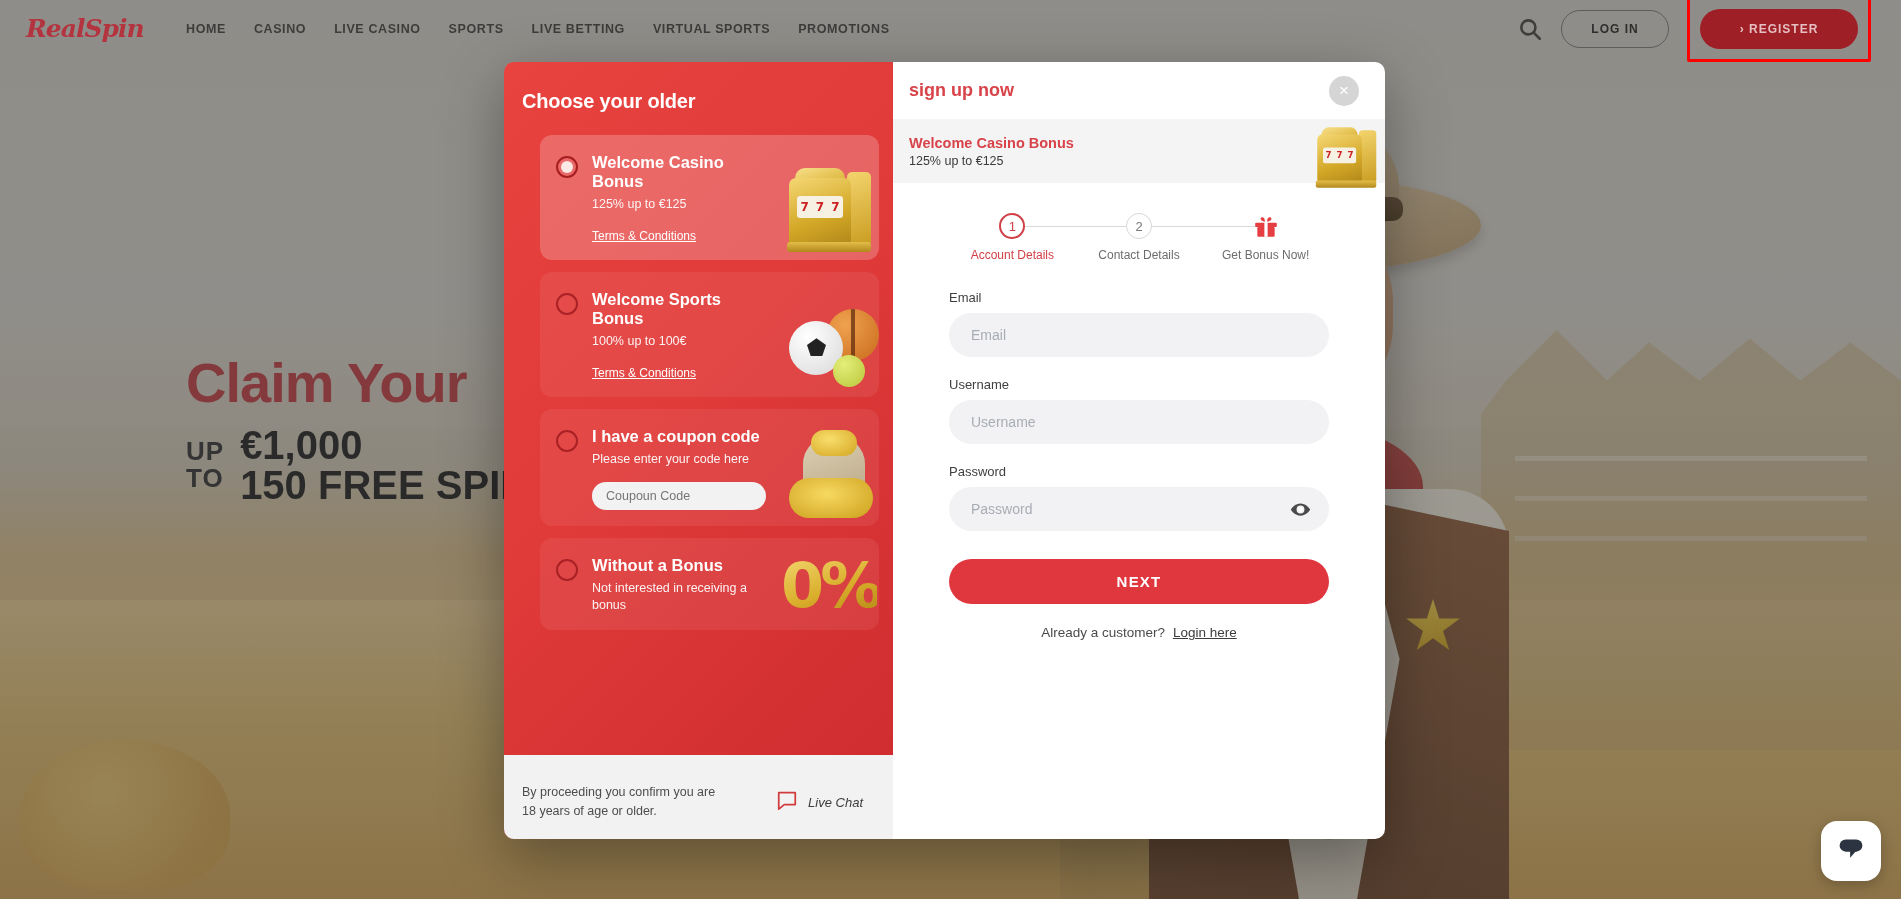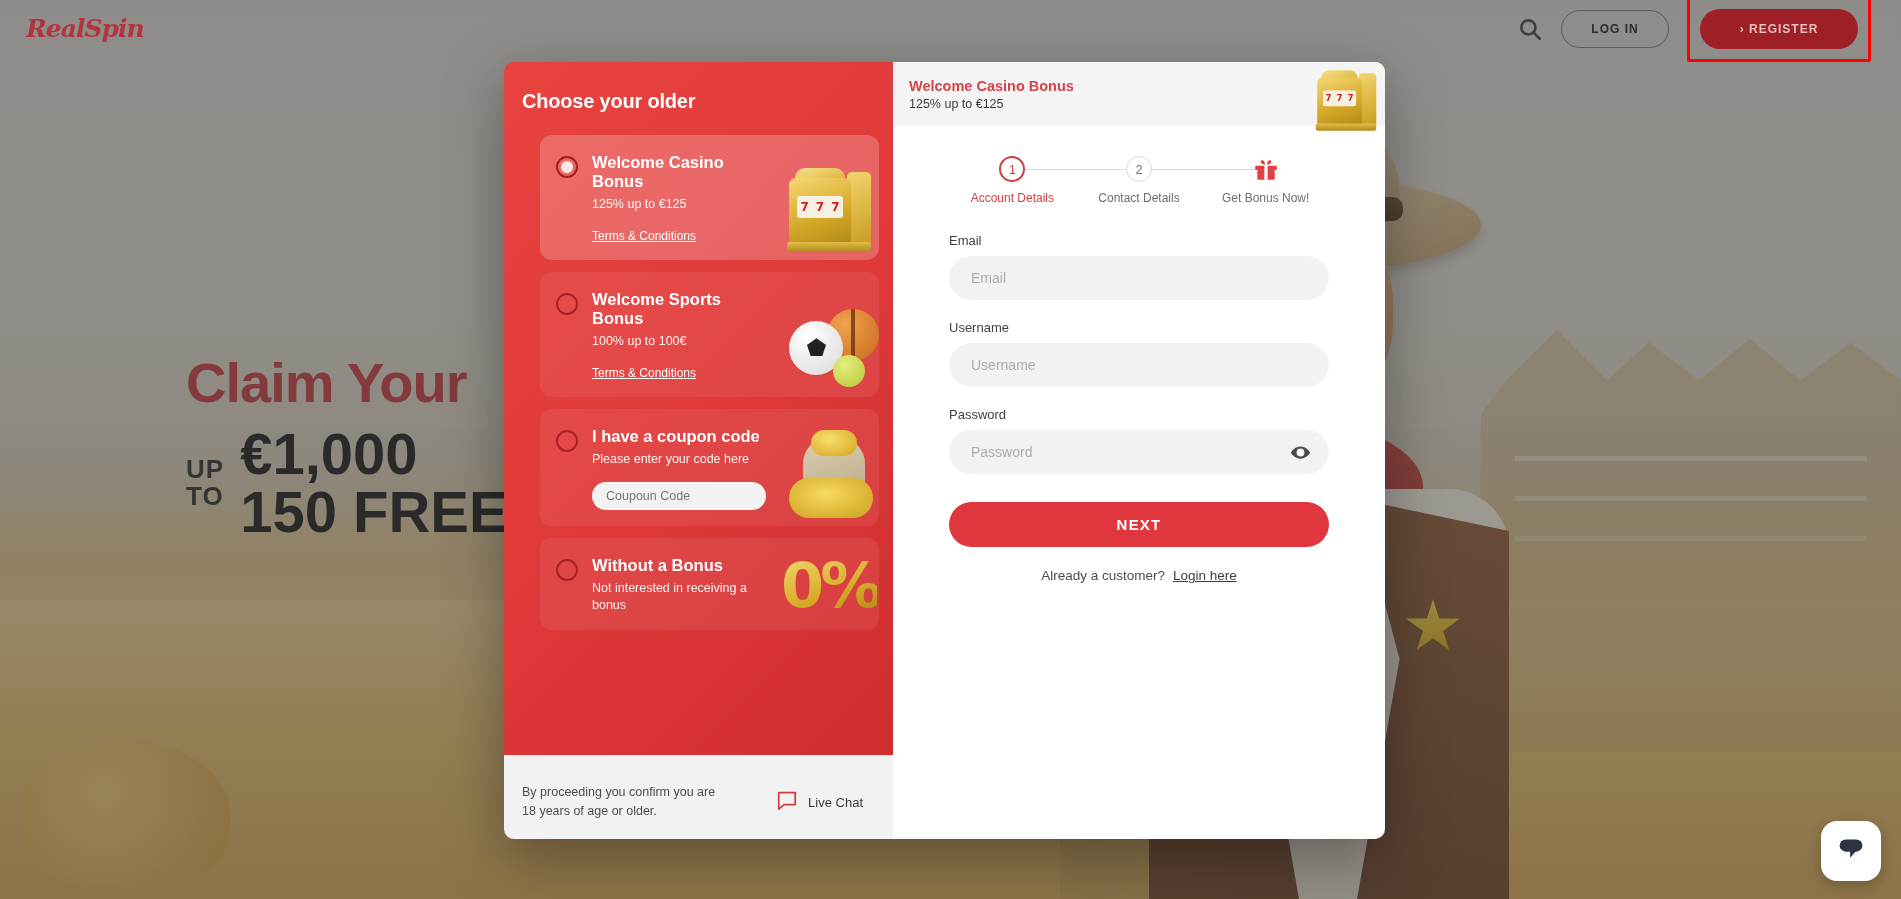--- a/index.html
+++ b/index.html
@@ -111,21 +111,21 @@
     clip-path: polygon(50% 0%,61% 35%,98% 35%,68% 57%,79% 91%,50% 70%,21% 91%,32% 57%,2% 35%,39% 35%);
   }
   .cb-btn { width: 16px; height: 16px; border-radius: 50%; background:#c3b9a4; left: 290px; }
   #cb-b1 { top: 560px; } #cb-b2 { top: 625px; } #cb-b3 { top: 690px; } #cb-b4 { top: 755px; }
 
   
   #hero { position: absolute; left: 186px; top: 350px; width: 430px; }
   #hero-line1 { font-size: 56px; font-weight: 700; color: #c0393f; letter-spacing: -1px; white-space: nowrap; }
   #hero-amount { display: flex; align-items: center; gap: 16px; margin-top: 10px; }
   #hero-upto { font-size: 26px; font-weight: 600; color: #2e2e2e; line-height: 1.05; letter-spacing: 1px; }
-  #hero-values { font-size: 58px; font-weight: 800; color: #1d1d1d; line-height: 1.0; white-space: nowrap; }
+  #hero-values { font-size: 40px; font-weight: 800; color: #1d1d1d; line-height: 1.0; white-space: nowrap; }
   #hero-values .second { display:block; }
   #claim-now {
     margin-top: 42px; width: 268px; height: 56px; border: none; border-radius: 30px;
     background: #b8232e; color: #fff; font-size: 16px; font-weight: 700; letter-spacing: 1.4px;
     font-family: "Liberation Sans", sans-serif; cursor: pointer;
   }
 
   
   #overlay { position: absolute; inset: 0; background: rgba(60,60,60,.45); }
 
@@ -238,21 +238,21 @@
     font-family:"DejaVu Sans", sans-serif; font-size: 62px; font-weight: 800; line-height: 84px;
     background: linear-gradient(160deg,#f8e07e,#d9ad2a 55%,#a97d10);
     -webkit-background-clip: text; background-clip: text; color: transparent; letter-spacing: -4px; }
 
   
   #bonus-footer {
     margin-top: auto; background: #f2f2f3; height: 84px;
     display: flex; align-items: center; justify-content: space-between; padding: 10px 30px 0 18px;
   }
   #age-note { font-size: 12.5px; color: #4d4d4d; line-height: 1.5; max-width: 210px; }
-  #live-chat { display: flex; align-items: center; gap: 10px; cursor: pointer; }
+  #live-chat { display: flex; align-items: center; gap: 10px; cursor: pointer; font-style: italic; }
   #live-chat-label { font-size: 13px; color: #3c3c3c; }
 
   
   #signup-panel { flex: 1 1 auto; background: #fff; display: flex; flex-direction: column; }
   #signup-head { height: 57px; display: flex; align-items: center; padding: 0 26px 0 16px; }
   #signup-title { color: #d8434a; font-size: 18px; font-weight: 600; }
   #close-btn {
     margin-left: auto; width: 30px; height: 30px; border-radius: 50%; border: none;
     background: #d5d5d5; color: #fff; font-size: 17px; line-height: 30px; cursor: pointer;
     font-family: "Liberation Sans", sans-serif;
@@ -353,20 +353,29 @@
         <span class="second">150 FREE SPINS</span>
       </div>
     </div>
   </div>
 </div>
 
 <div id="overlay"></div>
 
 <div id="topbar">
   <div id="logo">RealSpin</div>
+  <div id="nav">
+    <div class="nav-item">HOME</div>
+    <div class="nav-item">CASINO</div>
+    <div class="nav-item">LIVE CASINO</div>
+    <div class="nav-item">SPORTS</div>
+    <div class="nav-item">LIVE BETTING</div>
+    <div class="nav-item">VIRTUAL SPORTS</div>
+    <div class="nav-item">PROMOTIONS</div>
+  </div>
   <div id="topbar-right">
     <div id="search-icon-btn">
       <svg viewBox="0 0 24 24" width="26" height="26" fill="none" stroke="#2b2b2b" stroke-width="2.4">
         <circle cx="10.5" cy="10.5" r="6.5"></circle>
           <line x1="15.4" y1="15.4" x2="21" y2="21" stroke-linecap="round"></line>
       </svg>
     </div>
     <button id="login-btn">LOG IN</button>
     <div id="register-wrap">
       <button id="register-btn">› REGISTER</button>
@@ -448,20 +457,24 @@
             <path d="M3 4h18v13H9l-6 5z" stroke-linejoin="round"></path>
           </svg>
         </span>
         <span id="live-chat-label">Live Chat</span>
       </div>
     </div>
   </div>
 
   <div id="signup-panel">
 
+    <div id="signup-head">
+      <div id="signup-title">sign up now</div>
+      <button id="close-btn">×</button>
+    </div>
 
     <div id="bonus-summary">
       <div>
         <div id="summary-name">Welcome Casino Bonus</div>
         <div id="summary-sub">125% up to €125</div>
       </div>
       <div id="summary-art" class="bonus-art">
         <div class="slot-side"></div>
           <div class="slot-top"></div>
           <div class="slot-body"></div>

